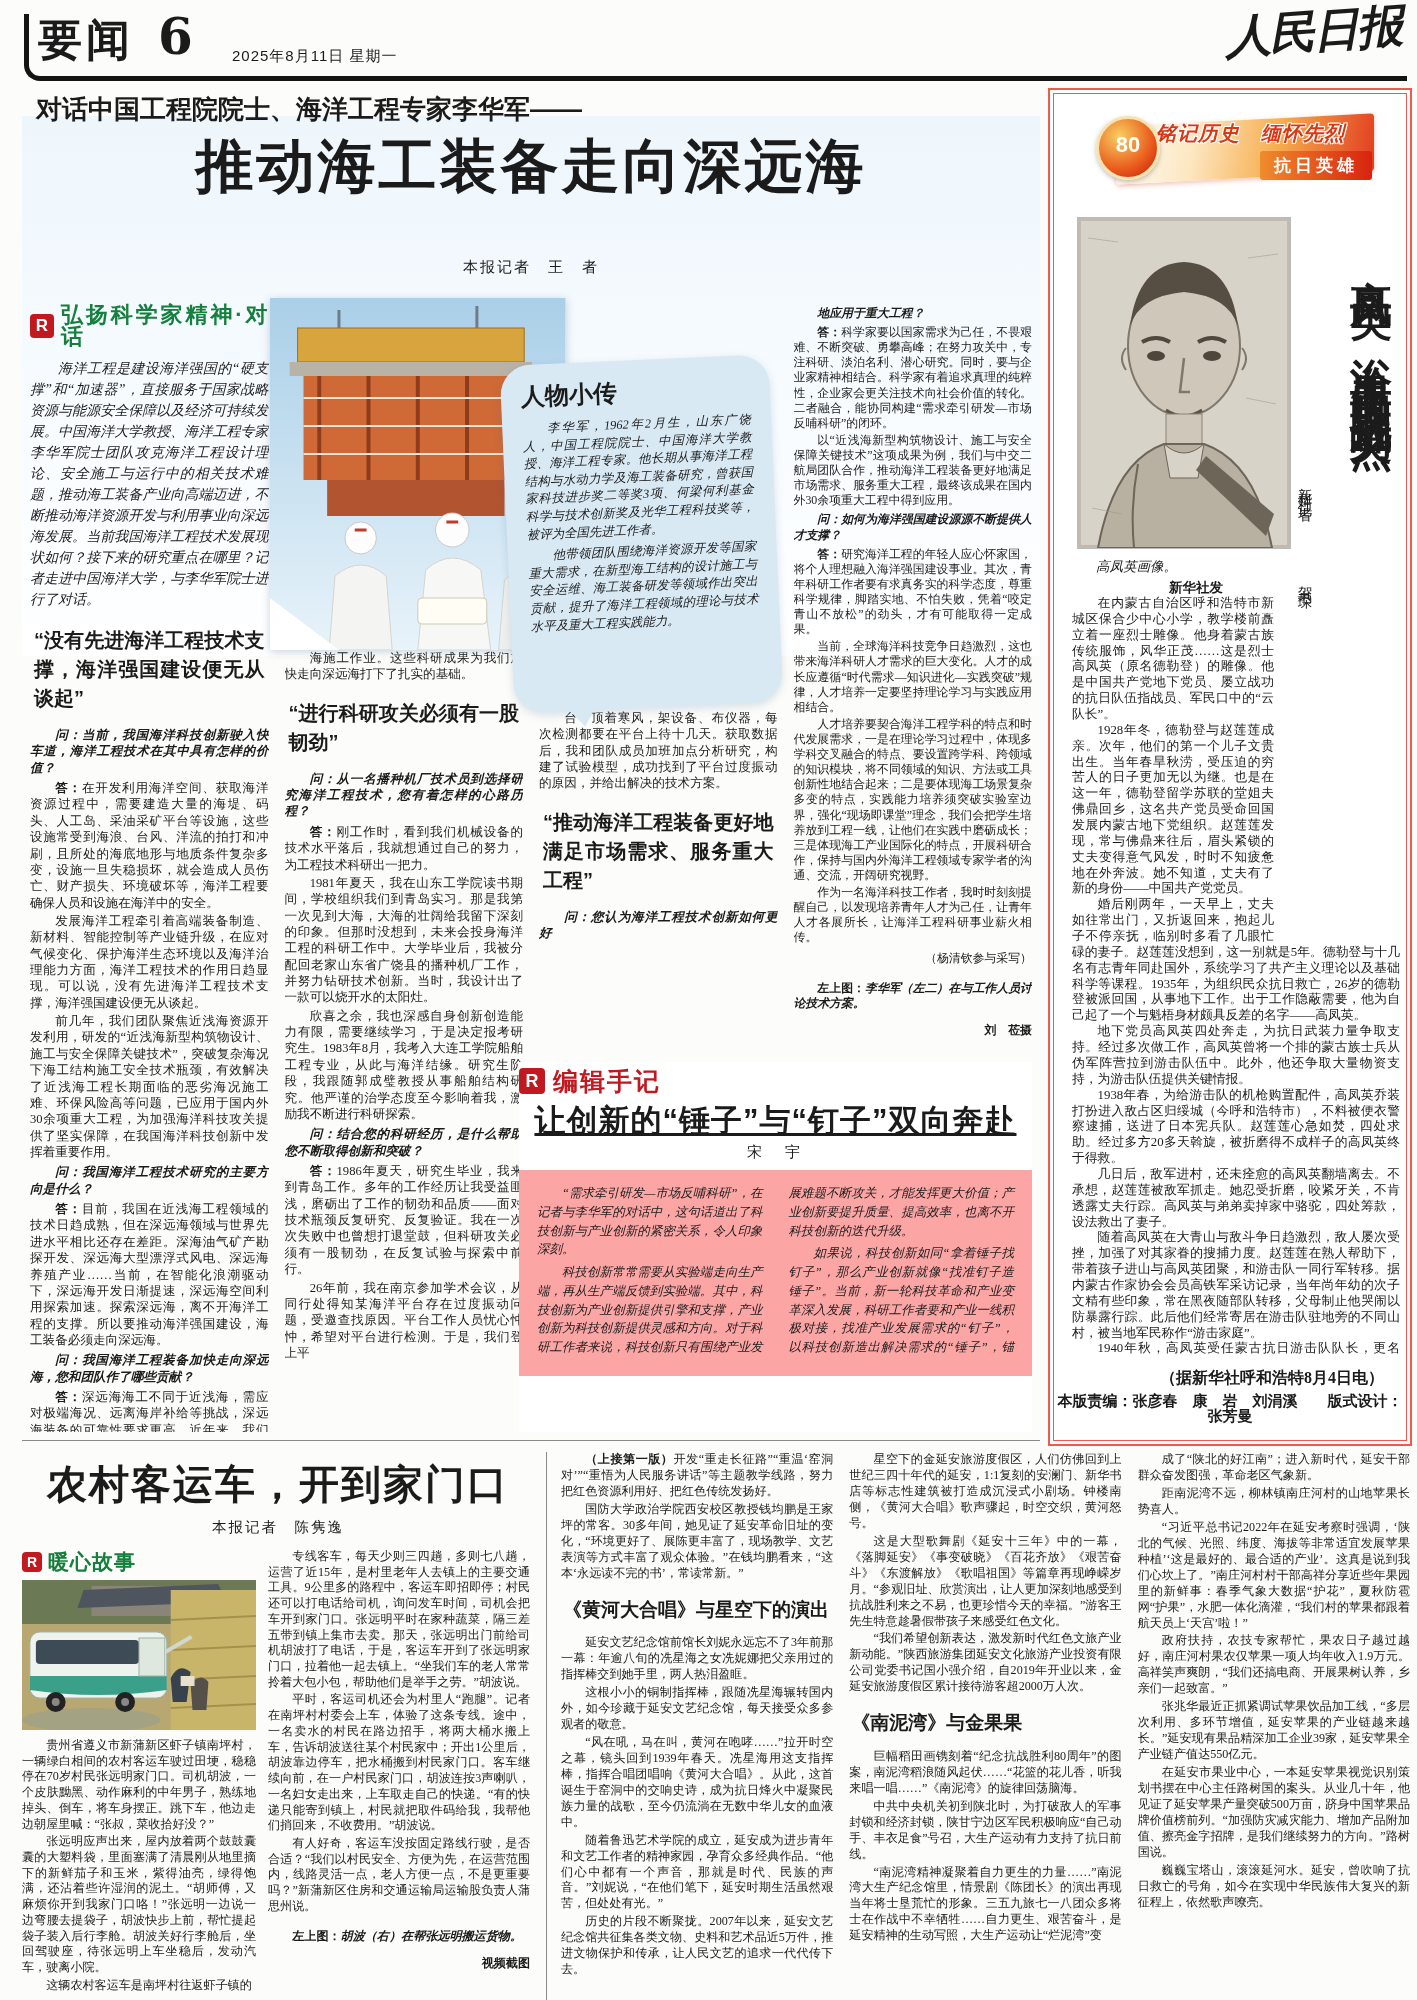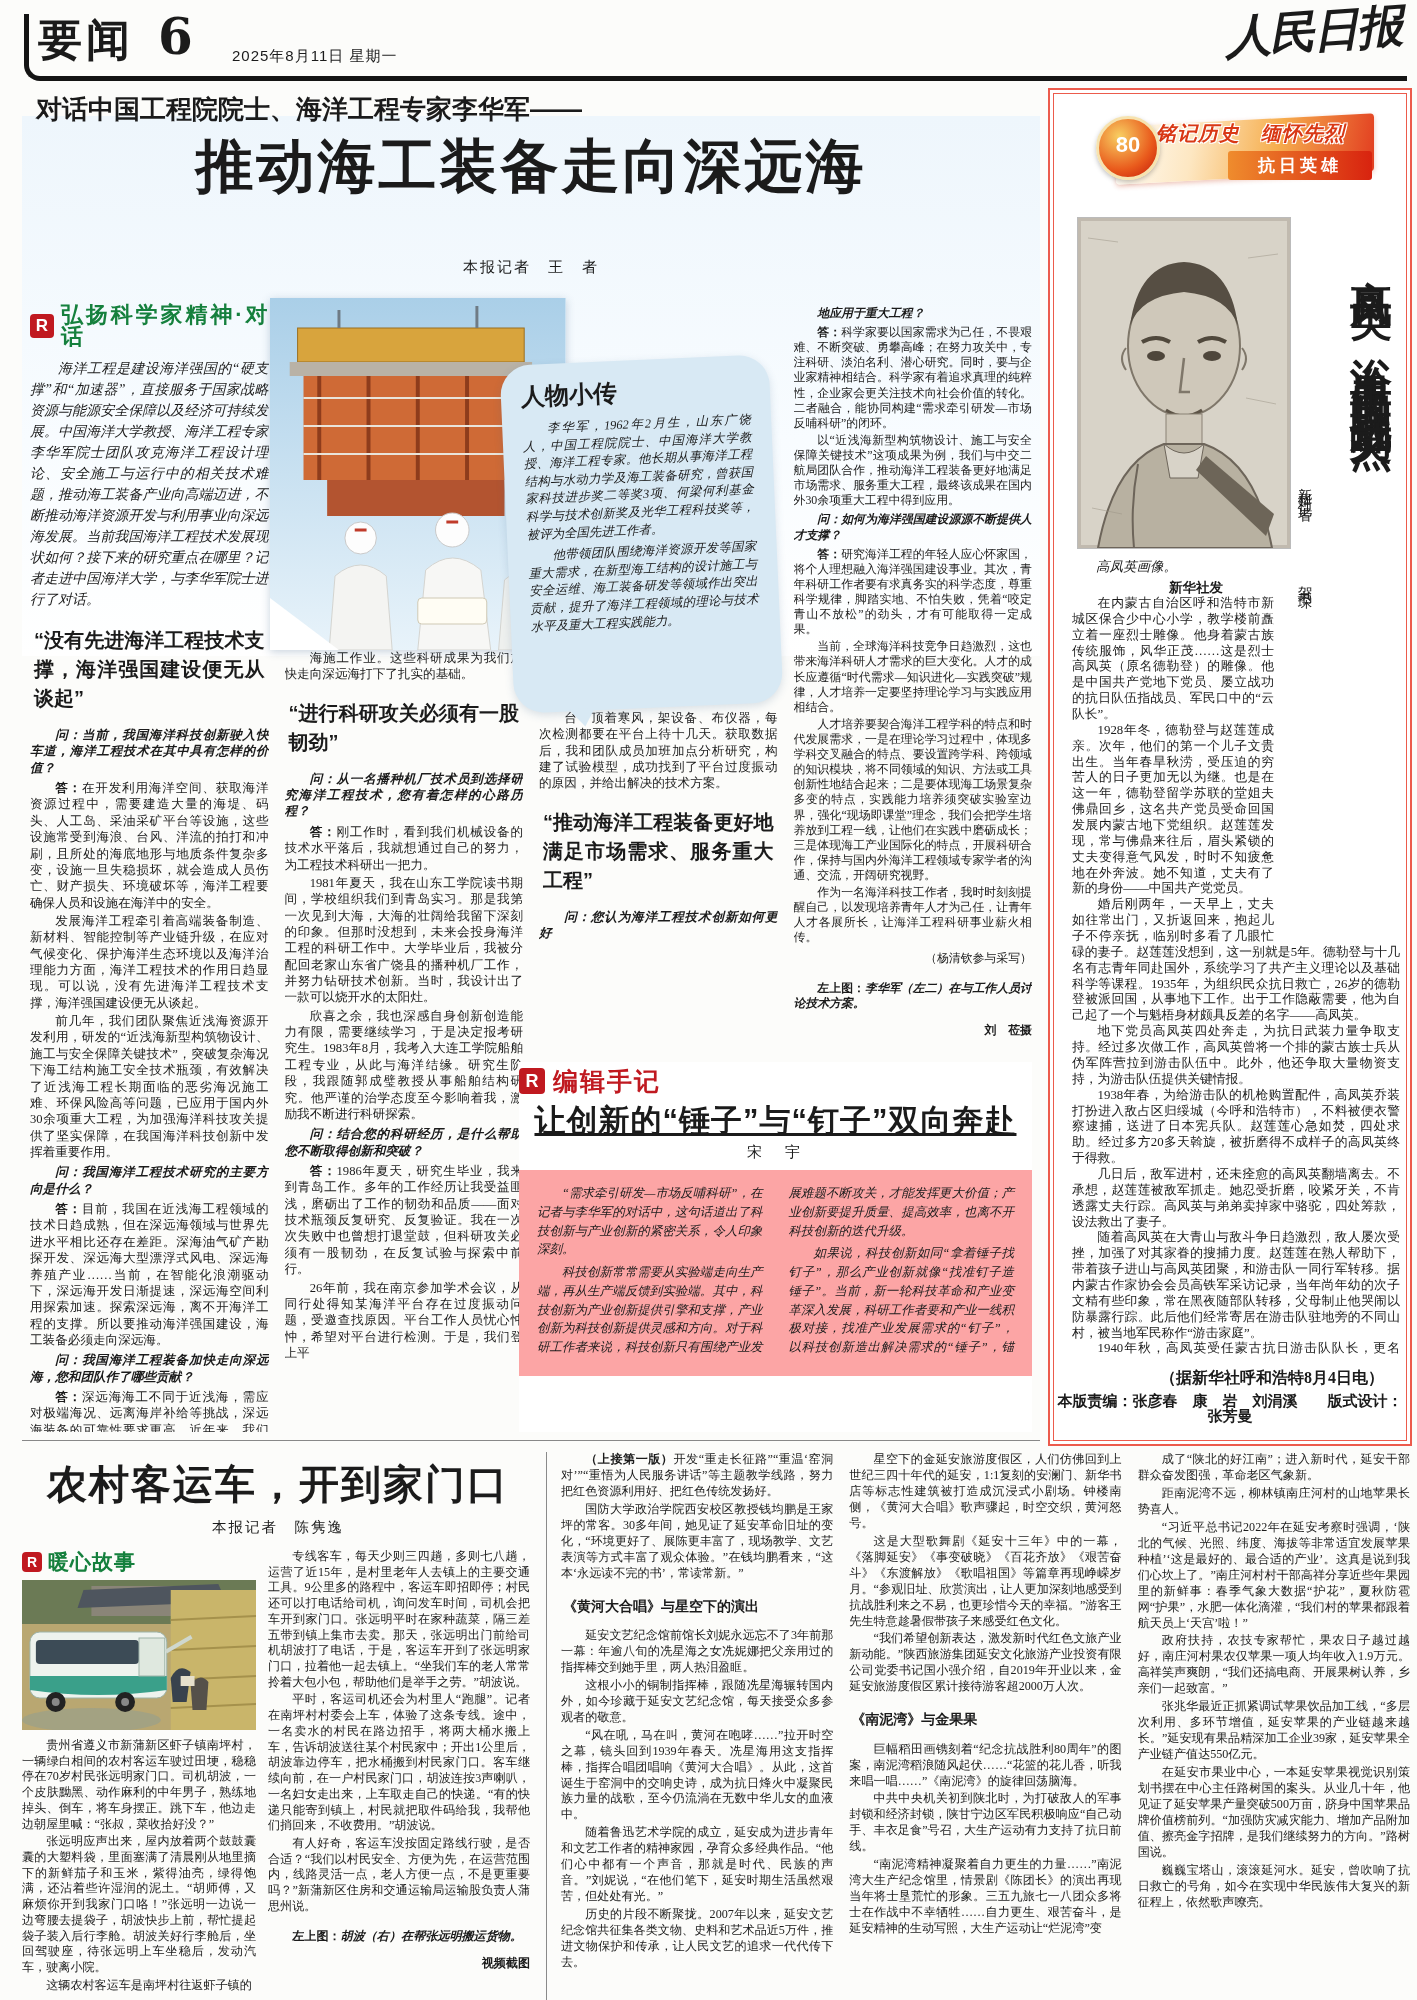--- a/index.html
+++ b/index.html
@@ -59,21 +59,21 @@
   .ednote-box p{margin:0 0 4px;text-indent:2em;}
   
   .hero{position:absolute;left:1048px;top:88px;width:364px;height:1358px;border:2px solid #ec5b4c;padding:3px;box-sizing:border-box;background:#fff;}
   .hero-inner{border:1px solid #ec5b4c;height:100%;position:relative;box-sizing:border-box;overflow:hidden;}
   .banner{position:absolute;left:44px;top:22px;width:276px;height:66px;}
   .banner-ribbon{position:absolute;left:18px;top:4px;right:0;bottom:4px;transform:skewY(-3deg);border-radius:4px;
       background:linear-gradient(100deg,#fffdf8 0%,#fde7c2 30%,#f6ae4e 62%,#e23d20 100%);box-shadow:0 2px 5px rgba(200,60,20,.3);}
   .banner-main{position:absolute;left:58px;top:6px;font:900 20px/1.15 "Liberation Sans",sans-serif;font-style:italic;
       color:#d93815;letter-spacing:1px;text-shadow:1px 1px 0 #fff,-1px -1px 0 #fff,1px -1px 0 #fff,-1px 1px 0 #fff;}
   .banner-sub{position:absolute;right:2px;bottom:2px;background:linear-gradient(90deg,#ef8c2d,#d8230f);color:#fff;
-      font:700 17px/1 "Liberation Sans",sans-serif;padding:6px 30px;border-radius:3px;letter-spacing:4px;}
+      font:700 17px/1 "Liberation Sans",sans-serif;padding:6px 14px;border-radius:3px;letter-spacing:4px;}
   .badge80{position:absolute;left:-2px;top:0;width:58px;height:58px;border-radius:50%;
       background:radial-gradient(circle at 35% 30%,#f8cf62,#e95a1c 60%,#c21708);border:3px solid #f6e3b0;
       color:#fff;text-align:center;font:900 22px/52px "Liberation Sans",sans-serif;box-shadow:0 2px 5px rgba(0,0,0,.25);}
   .portrait{position:absolute;left:24px;top:124px;width:212px;height:330px;box-shadow:0 0 0 1px #bbb;}
   .portrait-cap{position:absolute;left:42px;top:464px;width:200px;font-style:italic;font-size:13.5px;}
   .portrait-credit{text-align:center;font-weight:700;font-style:normal;font-family:"Liberation Sans",sans-serif;margin-top:3px;}
   .hero-vtitle{position:absolute;right:12px;top:152px;height:680px;writing-mode:vertical-rl;
       font:900 42px/1.1 "Liberation Sans",sans-serif;letter-spacing:9px;}
   .hero-vbyline{position:absolute;right:92px;top:382px;writing-mode:vertical-rl;font-size:14.5px;letter-spacing:5px;}
   .hero-vbyline .vb2{position:relative;top:64px;margin-left:6px;display:inline-block;}
@@ -89,21 +89,21 @@
   .bus-byline{text-align:center;font-size:14.5px;margin-bottom:12px;letter-spacing:2px;}
   .bus-cols{display:flex;gap:12px;}
   .bus-c1{width:234px;}
   .bus-c2{width:262px;}
   .bus-cols .colbody{font-size:12.1px;line-height:1.3;text-align:justify;overflow:hidden;}
   .bus-series{display:flex;align-items:center;gap:6px;margin:2px 0 8px;}
   .bus-series .series-text{font-size:21px;}
   .bus-photo{width:100%;height:150px;margin:2px 0 8px;display:block;}
   .yanan{flex:1;border-left:1px solid #8a8a8a;margin-left:12px;padding-left:14px;display:flex;gap:16px;}
   .yn-col{flex:1;font-size:12.1px;line-height:1.32;text-align:justify;overflow:hidden;}
-  .yanan .p-sub{font-size:14px;margin:14px 2px 12px;}
+  .yanan .p-sub{font-size:19px;margin:14px 2px 12px;}
 </style>
 </head>
 <body>
 
 <div id="page">
 
   <div class="hd-frame"></div>
   <div class="hd-section">要闻</div>
   <div class="hd-num">6</div>
   <div class="hd-date">2025年8月11日 星期一</div>

